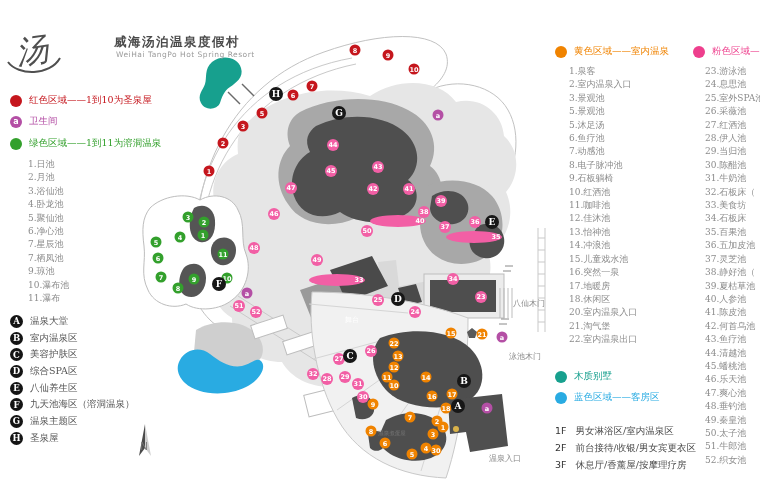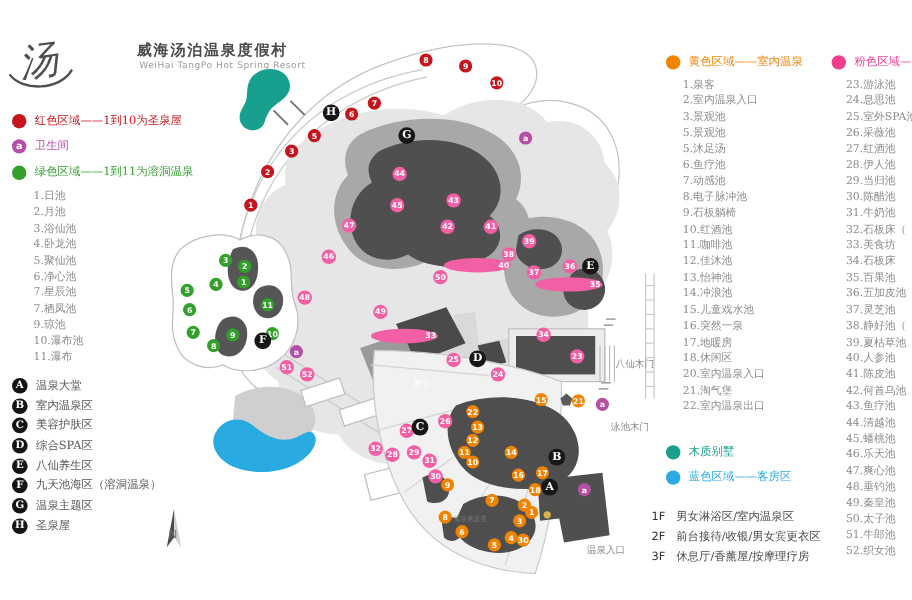--- a/index.html
+++ b/index.html
@@ -21,21 +21,21 @@
   
   .list{position:absolute;font-family:"DejaVu Serif","Liberation Serif",serif;
         font-size:9px;color:#8c8c8c;line-height:13.4px;}
   .list div{white-space:nowrap;}
   
   .letter-list{position:absolute;font-family:"DejaVu Serif","Liberation Serif",serif;font-size:9.5px;color:#555;}
   .letter-list .li{display:flex;align-items:center;gap:7px;height:16.7px;white-space:nowrap;}
   .badge-letter{width:13px;height:13px;border-radius:50%;background:#141414;color:#fff;flex:0 0 auto;
         display:flex;align-items:center;justify-content:center;font:bold 8.5px "DejaVu Serif",serif;}
   
-  .floors{position:absolute;font-family:"DejaVu Serif","Liberation Serif",serif;font-size:9.5px;color:#4a4a4a;}
+  .floors{position:absolute;font-family:"DejaVu Serif","Liberation Serif",serif;font-size:9.5px;color:#4a4a4a;margin-left:12px;}
   .floors .li{display:flex;gap:9px;line-height:17px;white-space:nowrap;}
   .floors .badge-floor{font-family:"DejaVu Sans",sans-serif;color:#333;}
   
   .marker{position:absolute;border-radius:50%;color:#fff;display:flex;align-items:center;justify-content:center;
           transform:translate(-50%,-50%);font:bold 6.5px "DejaVu Sans",sans-serif;}
   .m-red{width:11px;height:11px;background:#c5161d;}
   .m-green{width:11px;height:11px;background:#33a02c;}
   .m-orange{width:11px;height:11px;background:#f08300;}
   .m-pink{width:12px;height:12px;background:#f25fa5;}
   .m-a{width:11px;height:11px;background:#b44fa5;}

